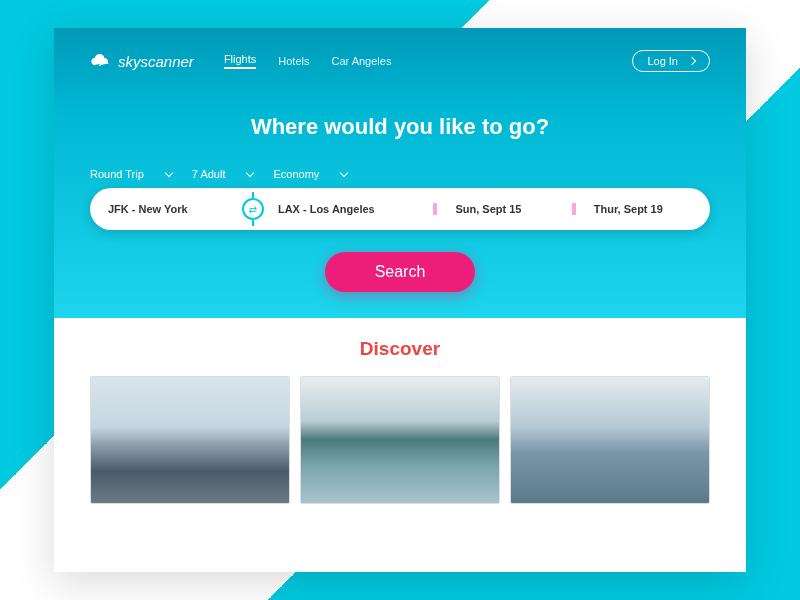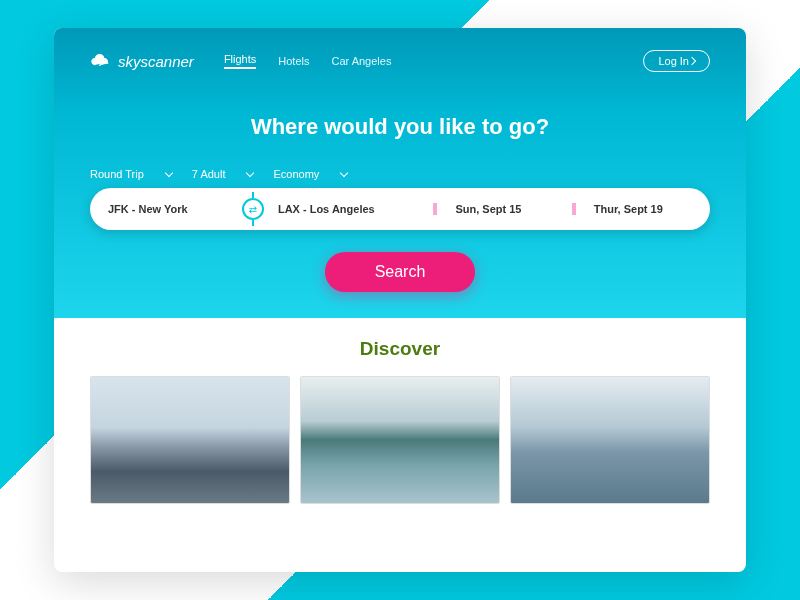--- a/index.html
+++ b/index.html
@@ -1,40 +1,40 @@
 <!DOCTYPE html>
 <html><head>
 <meta charset="utf-8">
 <style>
 *{margin:0;padding:0;box-sizing:border-box;font-family:-apple-system,BlinkMacSystemFont,'Segoe UI',Arial,sans-serif}
 body{width:800px;height:600px;overflow:hidden;background:#f0f0f0;position:relative}
 .bg-diag{position:absolute;width:800px;height:600px;background:linear-gradient(135deg,#00c9e0 0%,#00c9e0 35%,#fff 35%,#fff 62%,#00c9e0 62%,#00c9e0 100%)}
-.card{position:absolute;left:54px;top:28px;width:692px;height:544px;background:#fff;border-radius:8px;box-shadow:0 10px 40px rgba(0,0,0,0.15);overflow:hidden}
+.card{position:absolute;left:54px;top:28px;width:692px;height:544px;background:#fff;border-radius:0;box-shadow:0 10px 40px rgba(0,0,0,0.15);overflow:hidden}
 .hero{background:linear-gradient(180deg,#0099b8 0%,#00b8d4 30%,#1dd5ec 100%);padding:22px 36px 26px}
 .topbar{display:flex;align-items:center;gap:22px}
 .logo{display:flex;align-items:center;gap:6px;color:#fff;font-weight:500;font-size:15px;font-style:italic;margin-right:8px}
 .logo svg{width:22px;height:16px}
 .nav-item{color:#e0f7fb;font-size:11px;font-weight:500;cursor:pointer}
 .nav-item.active{color:#fff;border-bottom:2px solid #fff;padding-bottom:2px}
-.login{margin-left:auto;border:1.5px solid #fff;color:#fff;border-radius:14px;padding:4px 14px;font-size:11px;font-weight:500;display:flex;align-items:center;gap:0;cursor:pointer}
+.login{margin-left:auto;border:1.5px solid #fff;color:#fff;border-radius:14px;padding:4px 14px;font-size:11px;font-weight:500;display:flex;align-items:center;gap:11px;cursor:pointer}
 .title{text-align:center;color:#fff;font-size:22px;font-weight:600;margin-top:42px}
 .options{display:flex;gap:20px;margin-top:28px;color:#fff;font-size:11px;font-weight:500}
 .opt{display:flex;align-items:center;gap:22px;cursor:pointer}
 .searchbar{display:flex;margin-top:8px;background:#fff;border-radius:28px;height:42px;align-items:center;position:relative;box-shadow:0 3px 12px rgba(0,0,0,0.18)}
 .seg{flex:1;padding:0 18px;font-size:11px;font-weight:600;color:#333;border-right:4px solid #f9a8d4;cursor:pointer}
 .seg:last-child{border-right:none}
 .seg.from{flex:1.2}
 .seg.to{flex:1.4;padding-left:30px}
 .swap{position:absolute;left:152px;top:50%;transform:translateY(-50%);width:22px;height:22px;border-radius:50%;background:#fff;border:2px solid #00c9e0;display:flex;align-items:center;justify-content:center;color:#00c9e0;font-size:10px;cursor:pointer;z-index:2}
 .swap::before,.swap::after{content:'';position:absolute;width:2px;height:6px;background:#00c9e0;left:50%;transform:translateX(-50%)}
 .swap::before{top:-8px}
 .swap::after{bottom:-8px}
 .searchbtn{display:block;margin:22px auto 0;background:#ec1e79;color:#fff;border:none;border-radius:22px;padding:11px 50px;font-size:16px;font-weight:500;cursor:pointer;box-shadow:0 4px 14px rgba(236,30,121,0.4)}
 .discover{padding:20px 36px}
-.disc-title{text-align:center;font-size:19px;font-weight:600;color:#4d7c0f;margin-bottom:16px}
+.disc-title{text-align:center;font-size:19px;font-weight:600;color:#ef4444;margin-bottom:16px}
 .tiles{display:flex;gap:10px}
 .tile{flex:1;height:128px;border:1px solid #ddd;border-radius:2px;overflow:hidden;cursor:pointer}
 .ph{width:100%;height:100%}
 .ph1{background:linear-gradient(180deg,#d8e4ec 0%,#c5d5e0 40%,#8a9aa8 55%,#4a5a68 75%,#6a7a85 100%)}
 .ph2{background:linear-gradient(180deg,#e8eef0 0%,#b8cdd4 35%,#4a7a7a 50%,#7aa4ac 70%,#a8c4cc 100%)}
 .ph3{background:linear-gradient(180deg,#e4ecf0 0%,#b4c8d4 40%,#7a96a8 60%,#5a7a8c 100%)}
 .chev{display:inline-block;width:6px;height:6px;border-right:1.5px solid currentColor;border-bottom:1.5px solid currentColor}
 .chev.down{transform:rotate(45deg);margin-bottom:2px}
 .chev.right{transform:rotate(-45deg)}
 </style>

